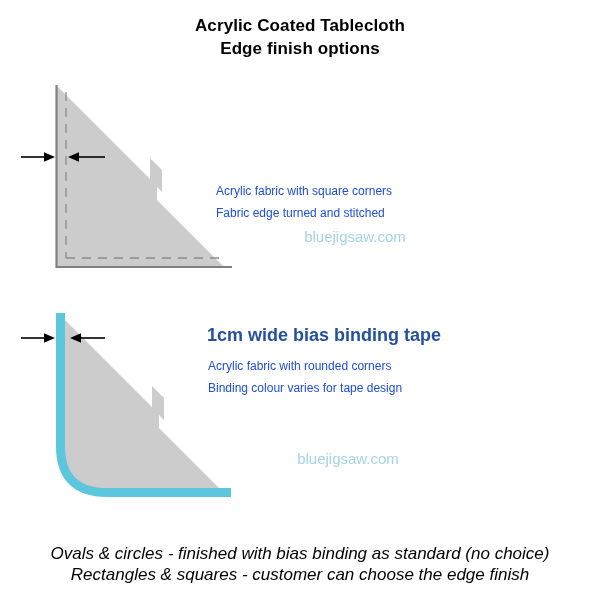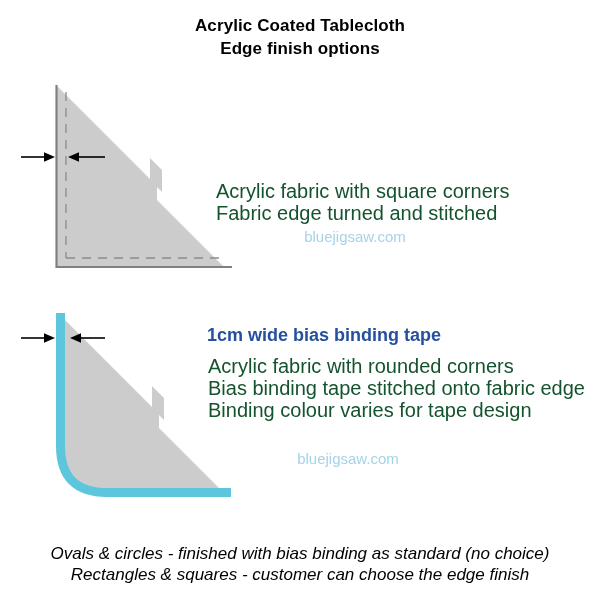--- a/index.html
+++ b/index.html
@@ -52,22 +52,22 @@
 
   
   .section-heading {
     position: absolute;
     font-size: 18px;
     font-weight: bold;
     color: #25509E;
     white-space: nowrap;
   }
   .body-line {
-    font-size: 20px;
-    color: #14532d;
+    font-size: 12px;
+    color: #1d4ed8;
     line-height: 22px;
     white-space: nowrap;
   }
   .body-block {
     position: absolute;
   }
   .site-link {
     font-size: 15px;
     color: #A5D3E8;
     line-height: 22px;
@@ -188,21 +188,20 @@
   </div>
 
   <div class="link-wrap-1">
     <span class="site-link">bluejigsaw.com</span>
   </div>
 
   <div class="section-heading" id="heading-2">1cm wide bias binding tape</div>
 
   <div class="body-block" id="body-2">
     <div class="body-line">Acrylic fabric with rounded corners</div>
-    <div class="body-line">Bias binding tape stitched onto fabric edge</div>
     <div class="body-line">Binding colour varies for tape design</div>
   </div>
 
   <div class="link-wrap-2">
     <span class="site-link">bluejigsaw.com</span>
   </div>
 
   <div class="footer-block">
     <div class="footer-line">Ovals &amp; circles - finished with bias binding as standard (no choice)</div>
     <div class="footer-line">Rectangles &amp; squares - customer can choose the edge finish</div>

